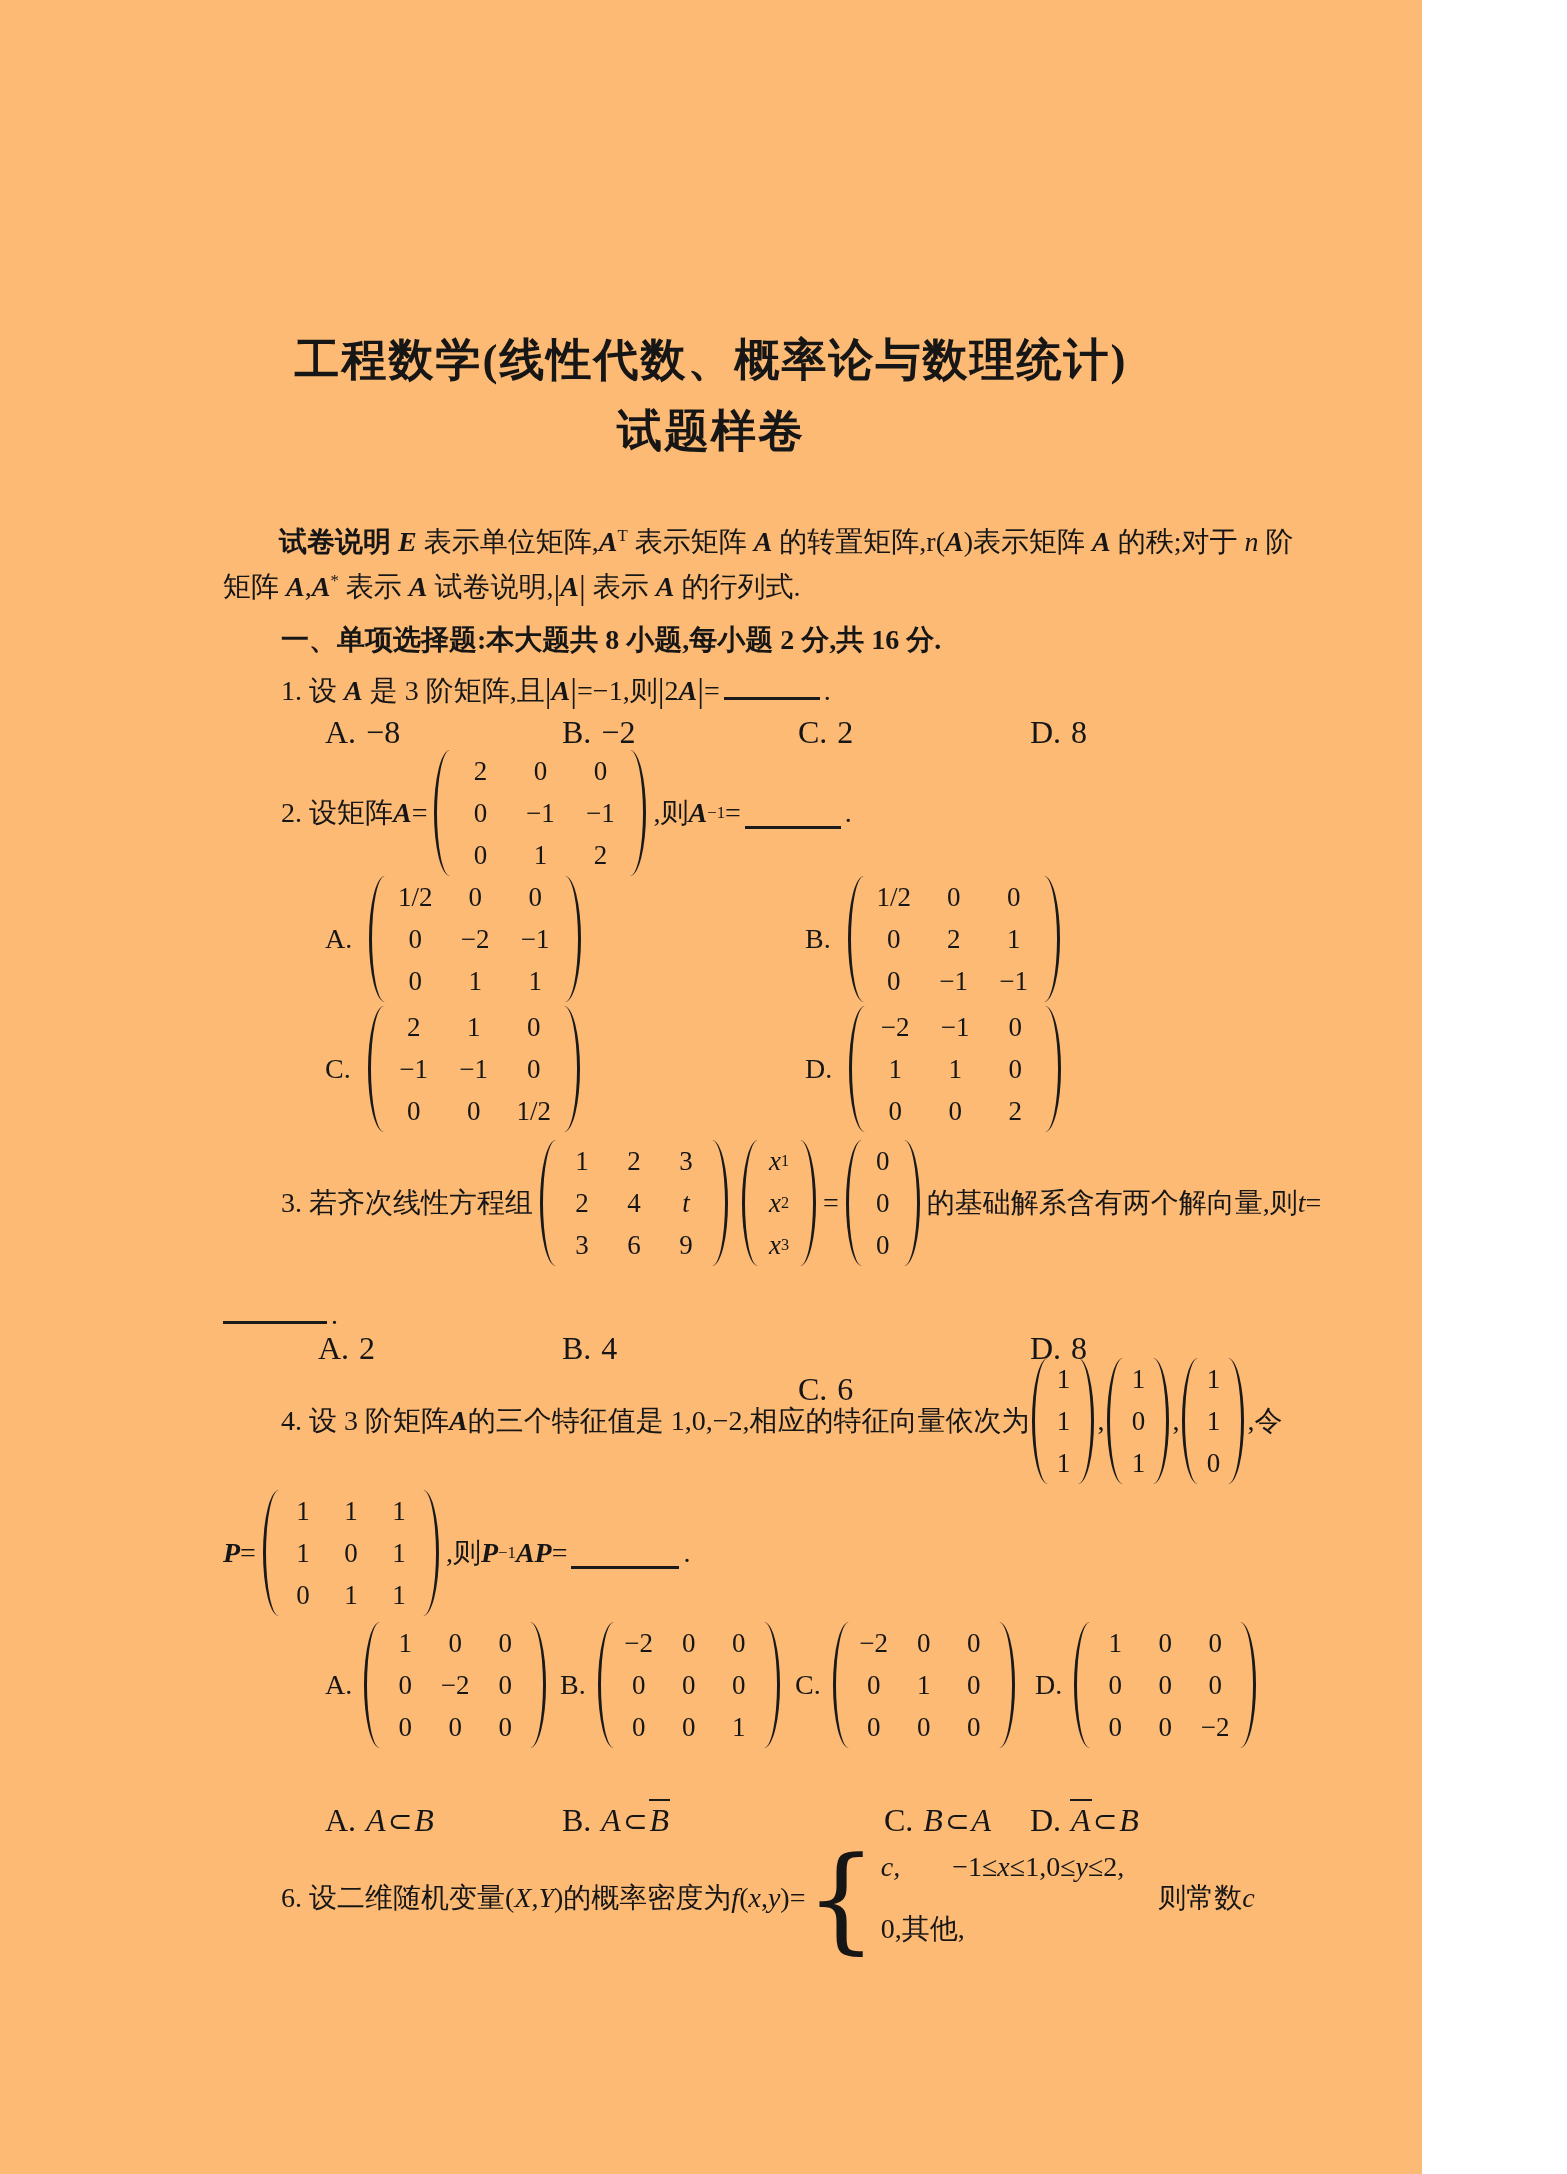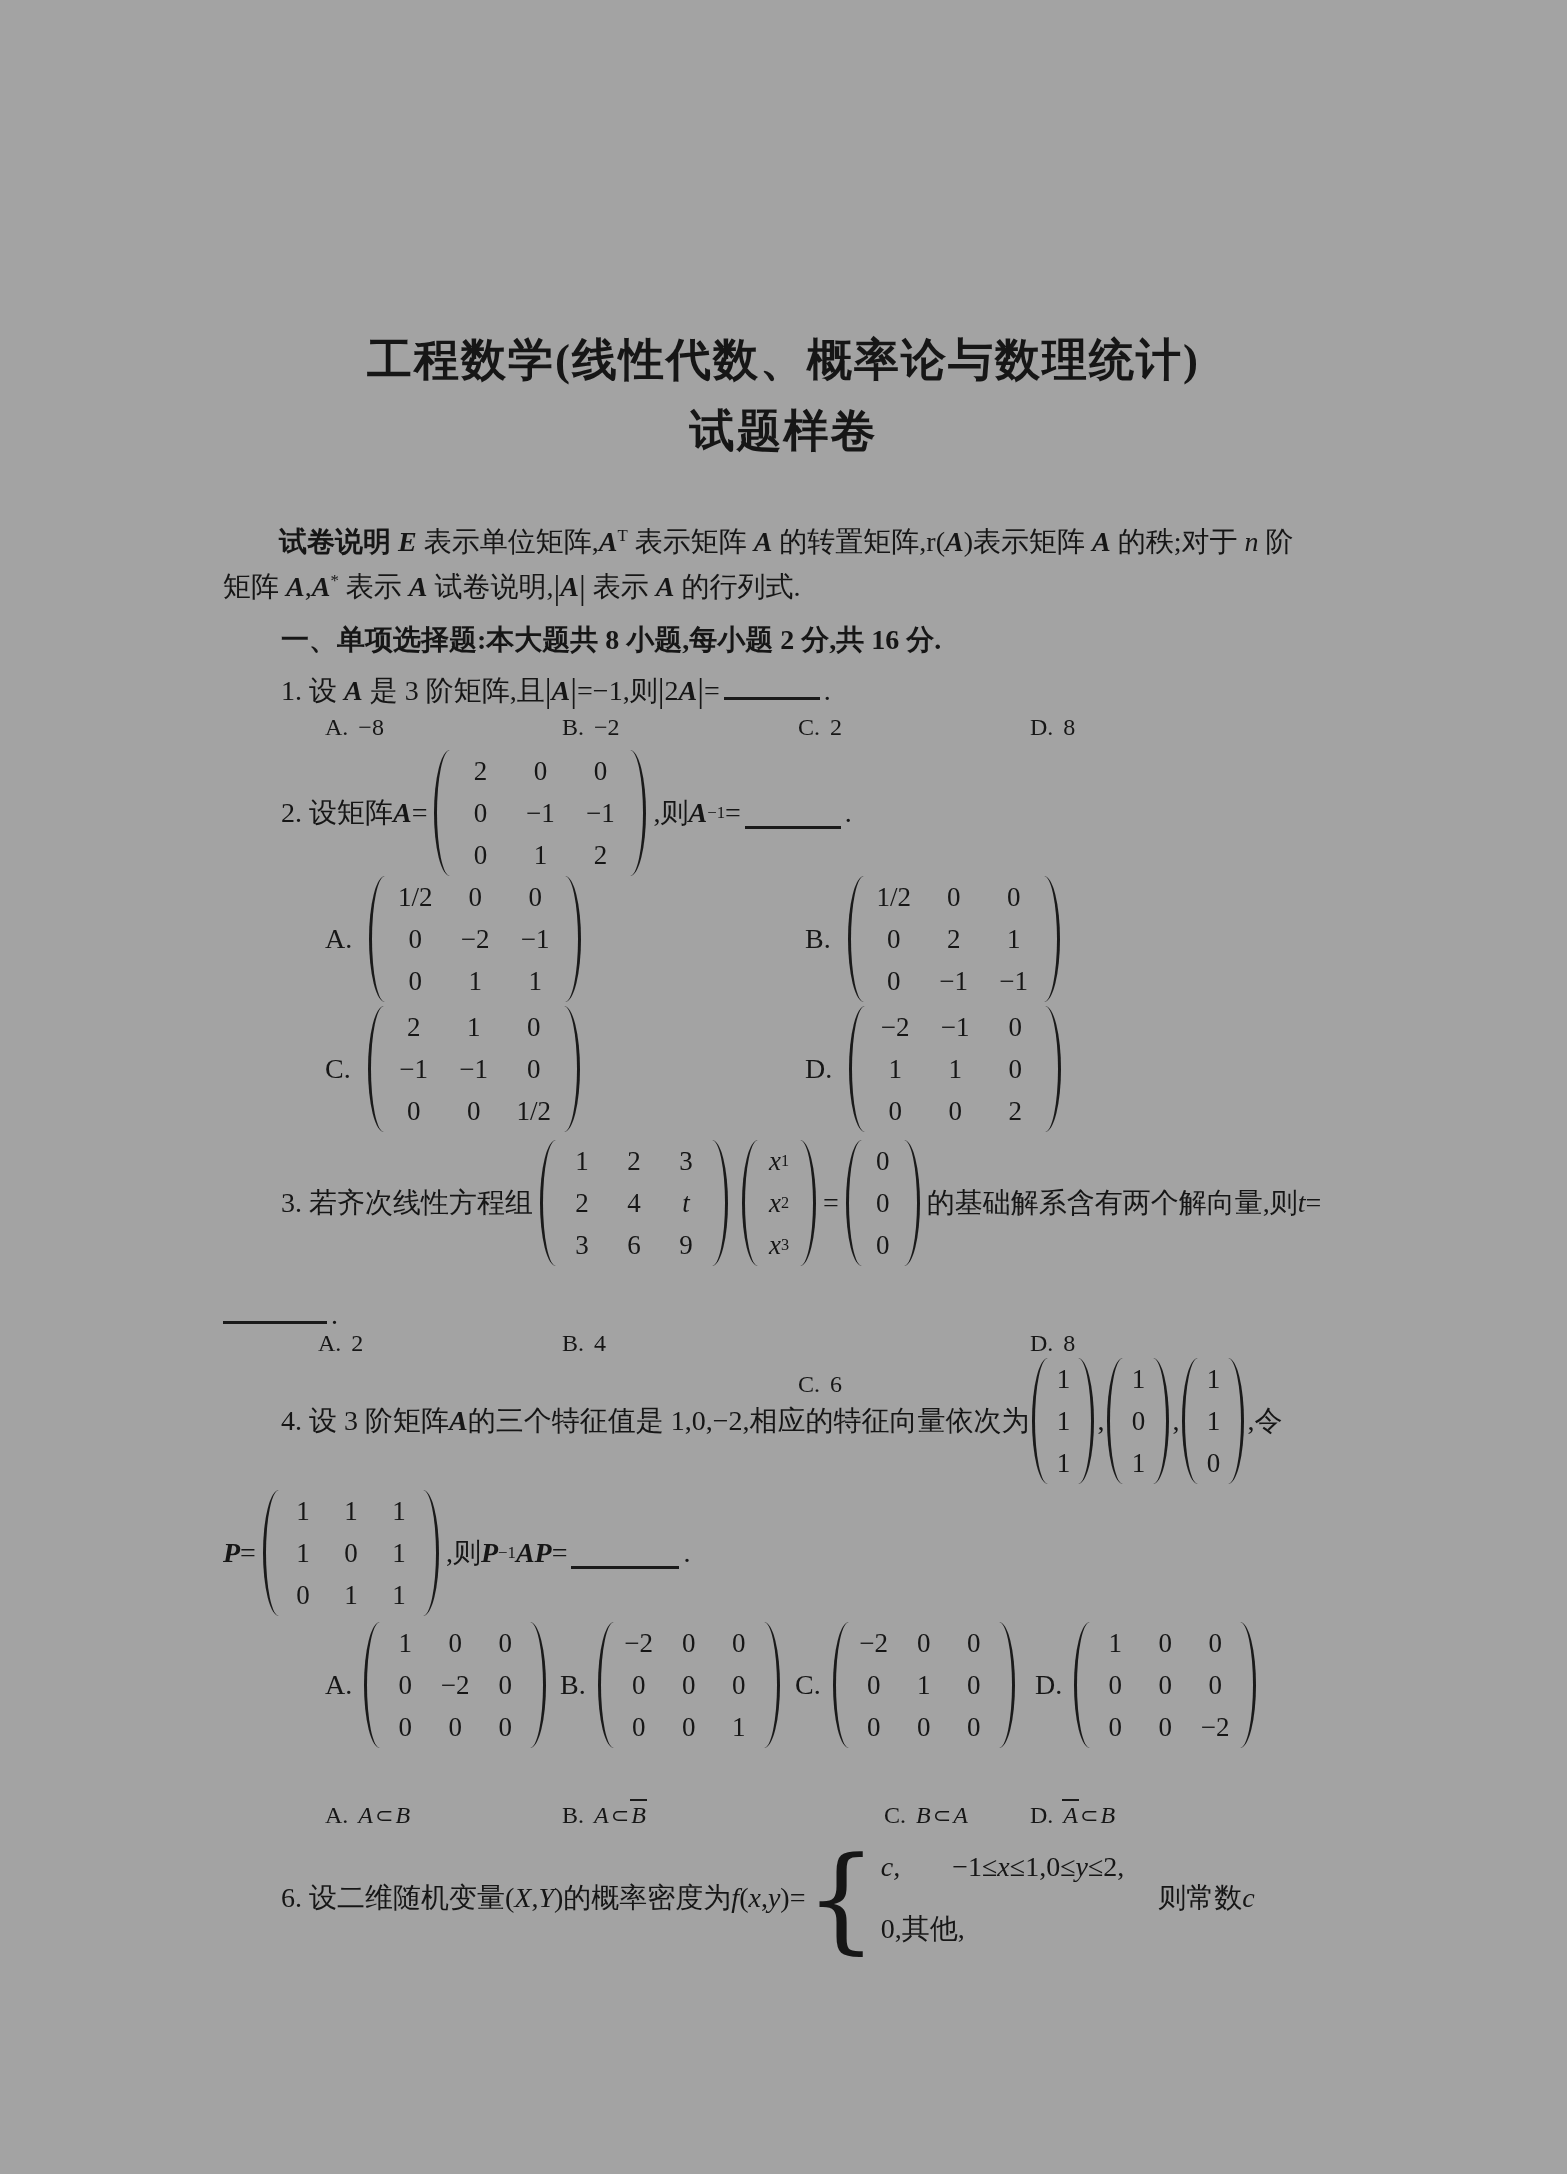--- a/index.html
+++ b/index.html
@@ -1,31 +1,31 @@
 <!DOCTYPE html>
 <html><head>
 <meta charset="utf-8">
 <style>
   html,body{margin:0;padding:0;background:#ffffff;}
   .page{
-    position:relative;width:1567px;height:2174px;background:#a3a3a3;
+    position:relative;width:1422px;height:2174px;background:#fdba74;
     font-family:"Liberation Serif","DejaVu Serif",serif;color:#161616;
     overflow:hidden;
   }
   .abs{position:absolute;}
   .title{left:0;width:100%;text-align:center;font-weight:700;font-size:45px;letter-spacing:2px;white-space:nowrap;}
   .line{font-size:28px;line-height:44px;white-space:nowrap;}
   .bold{font-weight:700;}
   i{font-style:italic;}
   .bi{font-style:italic;font-weight:700;}
   sup{font-size:0.60em;line-height:0;}
   sub{font-size:0.60em;line-height:0;}
   .vb{font-size:1.22em;vertical-align:-0.08em;}
   .blank{display:inline-block;width:96px;height:1.02em;border-bottom:3px solid #1a1a1a;margin:0 4px;vertical-align:baseline;}
-  .opt{position:absolute;font-size:24px;white-space:nowrap;}
+  .opt{position:absolute;font-size:32px;white-space:nowrap;}
   .olabel{margin-right:10px;}
   
   .mat{display:inline-flex;align-items:center;margin:0 7px;vertical-align:middle;}
   .mbody{display:grid;align-items:center;justify-items:center;}
   .mbody .mc{height:42px;display:flex;align-items:center;justify-content:center;font-size:27px;padding:0 4px;}
   .c3{grid-template-columns:repeat(3,60px);}
   .c3n{grid-template-columns:repeat(3,50px);}
   .c1{grid-template-columns:42px;}
   .lp{width:13px;align-self:stretch;border-left:3px solid #1a1a1a;border-radius:100% 0 0 100% / 50% 0 0 50%;}
   .rp{width:13px;align-self:stretch;border-right:3px solid #1a1a1a;border-radius:0 100% 100% 0 / 0 50% 50% 0;}

